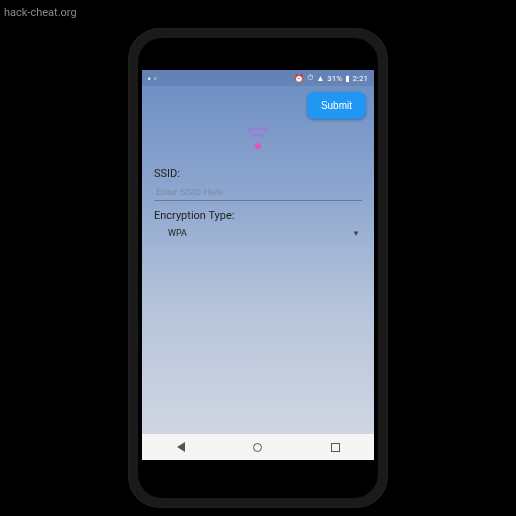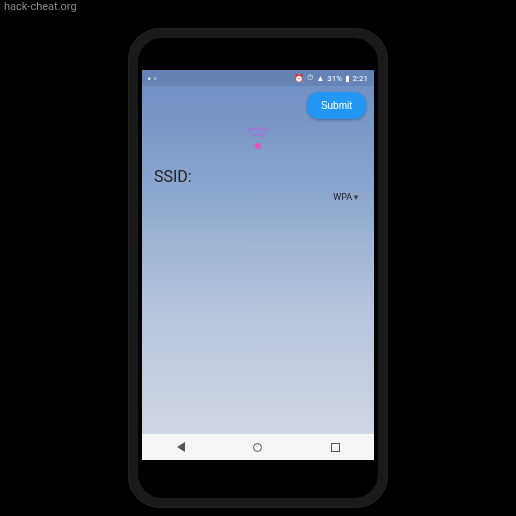--- a/index.html
+++ b/index.html
@@ -6,21 +6,21 @@
     body {
       width: 516px;
       height: 516px;
       background: #000;
       font-family: Roboto, Arial, sans-serif;
       position: relative;
       overflow: hidden;
     }
     .watermark {
       position: absolute;
-      top: 0;
+      top: 6px;
       left: 4px;
       color: #888;
       font-size: 11px;
       z-index: 100;
     }
     .phone {
       position: absolute;
       left: 128px;
       top: 28px;
       width: 260px;
@@ -69,21 +69,21 @@
     .status-right { display: flex; gap: 3px; align-items: center; }
     .submit-area {
       display: flex;
       justify-content: flex-end;
       padding: 6px 8px 4px 8px;
     }
     .submit-btn {
       background: #2196F3;
       color: #fff;
       border: none;
-      border-radius: 12px;
+      border-radius: 7px;
       padding: 8px 14px;
       font-size: 10px;
       box-shadow: 0 1px 3px rgba(0,0,0,0.3);
       cursor: pointer;
     }
     .wifi-icon-area {
       display: flex;
       justify-content: center;
       padding: 4px 0 10px 0;
     }
@@ -109,39 +109,39 @@
       width: 6px; height: 6px;
       background: #e955b5;
       border-radius: 50%;
       left: 50%; bottom: 0;
       transform: translateX(-50%);
     }
     .form {
       padding: 0 12px;
     }
     .label {
-      font-size: 16px;
+      font-size: 11px;
       color: #222;
       margin-top: 8px;
     }
     .input {
       width: 100%;
       border: none;
       border-bottom: 1px solid #6a7a9a;
       background: transparent;
       font-size: 9px;
       padding: 3px 2px;
       color: #222;
       outline: none;
       margin-top: 3px;
     }
     .input::placeholder { color: #7a8aa5; }
     .select-row {
       display: flex;
-      justify-content: flex-end;
+      justify-content: space-between;
       align-items: center;
       border-bottom: 1px solid transparent;
       padding: 6px 2px 2px 6px;
       font-size: 9px;
       color: #222;
       margin-left: 8px;
     }
     .chevron {
       font-size: 8px;
       color: #444;
@@ -210,22 +210,24 @@
       <div class="wifi-icon-area">
         <div class="wifi-icon">
           <div class="wifi-arc a1"></div>
           <div class="wifi-arc a2"></div>
           <div class="wifi-dot"></div>
         </div>
       </div>
 
       <div class="form">
         <div class="label">SSID:</div>
-
-
+        <input class="input" type="text" placeholder="Enter SSID Here" style="">
+
+
+        <div class="label">Encryption Type:</div>
         <div class="select-row">
           <span>WPA</span>
           <span class="chevron">▼</span>
         </div>
       </div>
 
       <div class="nav-bar">
         <div class="nav-btn">
             <div class="nav-back"></div>
           </div>

